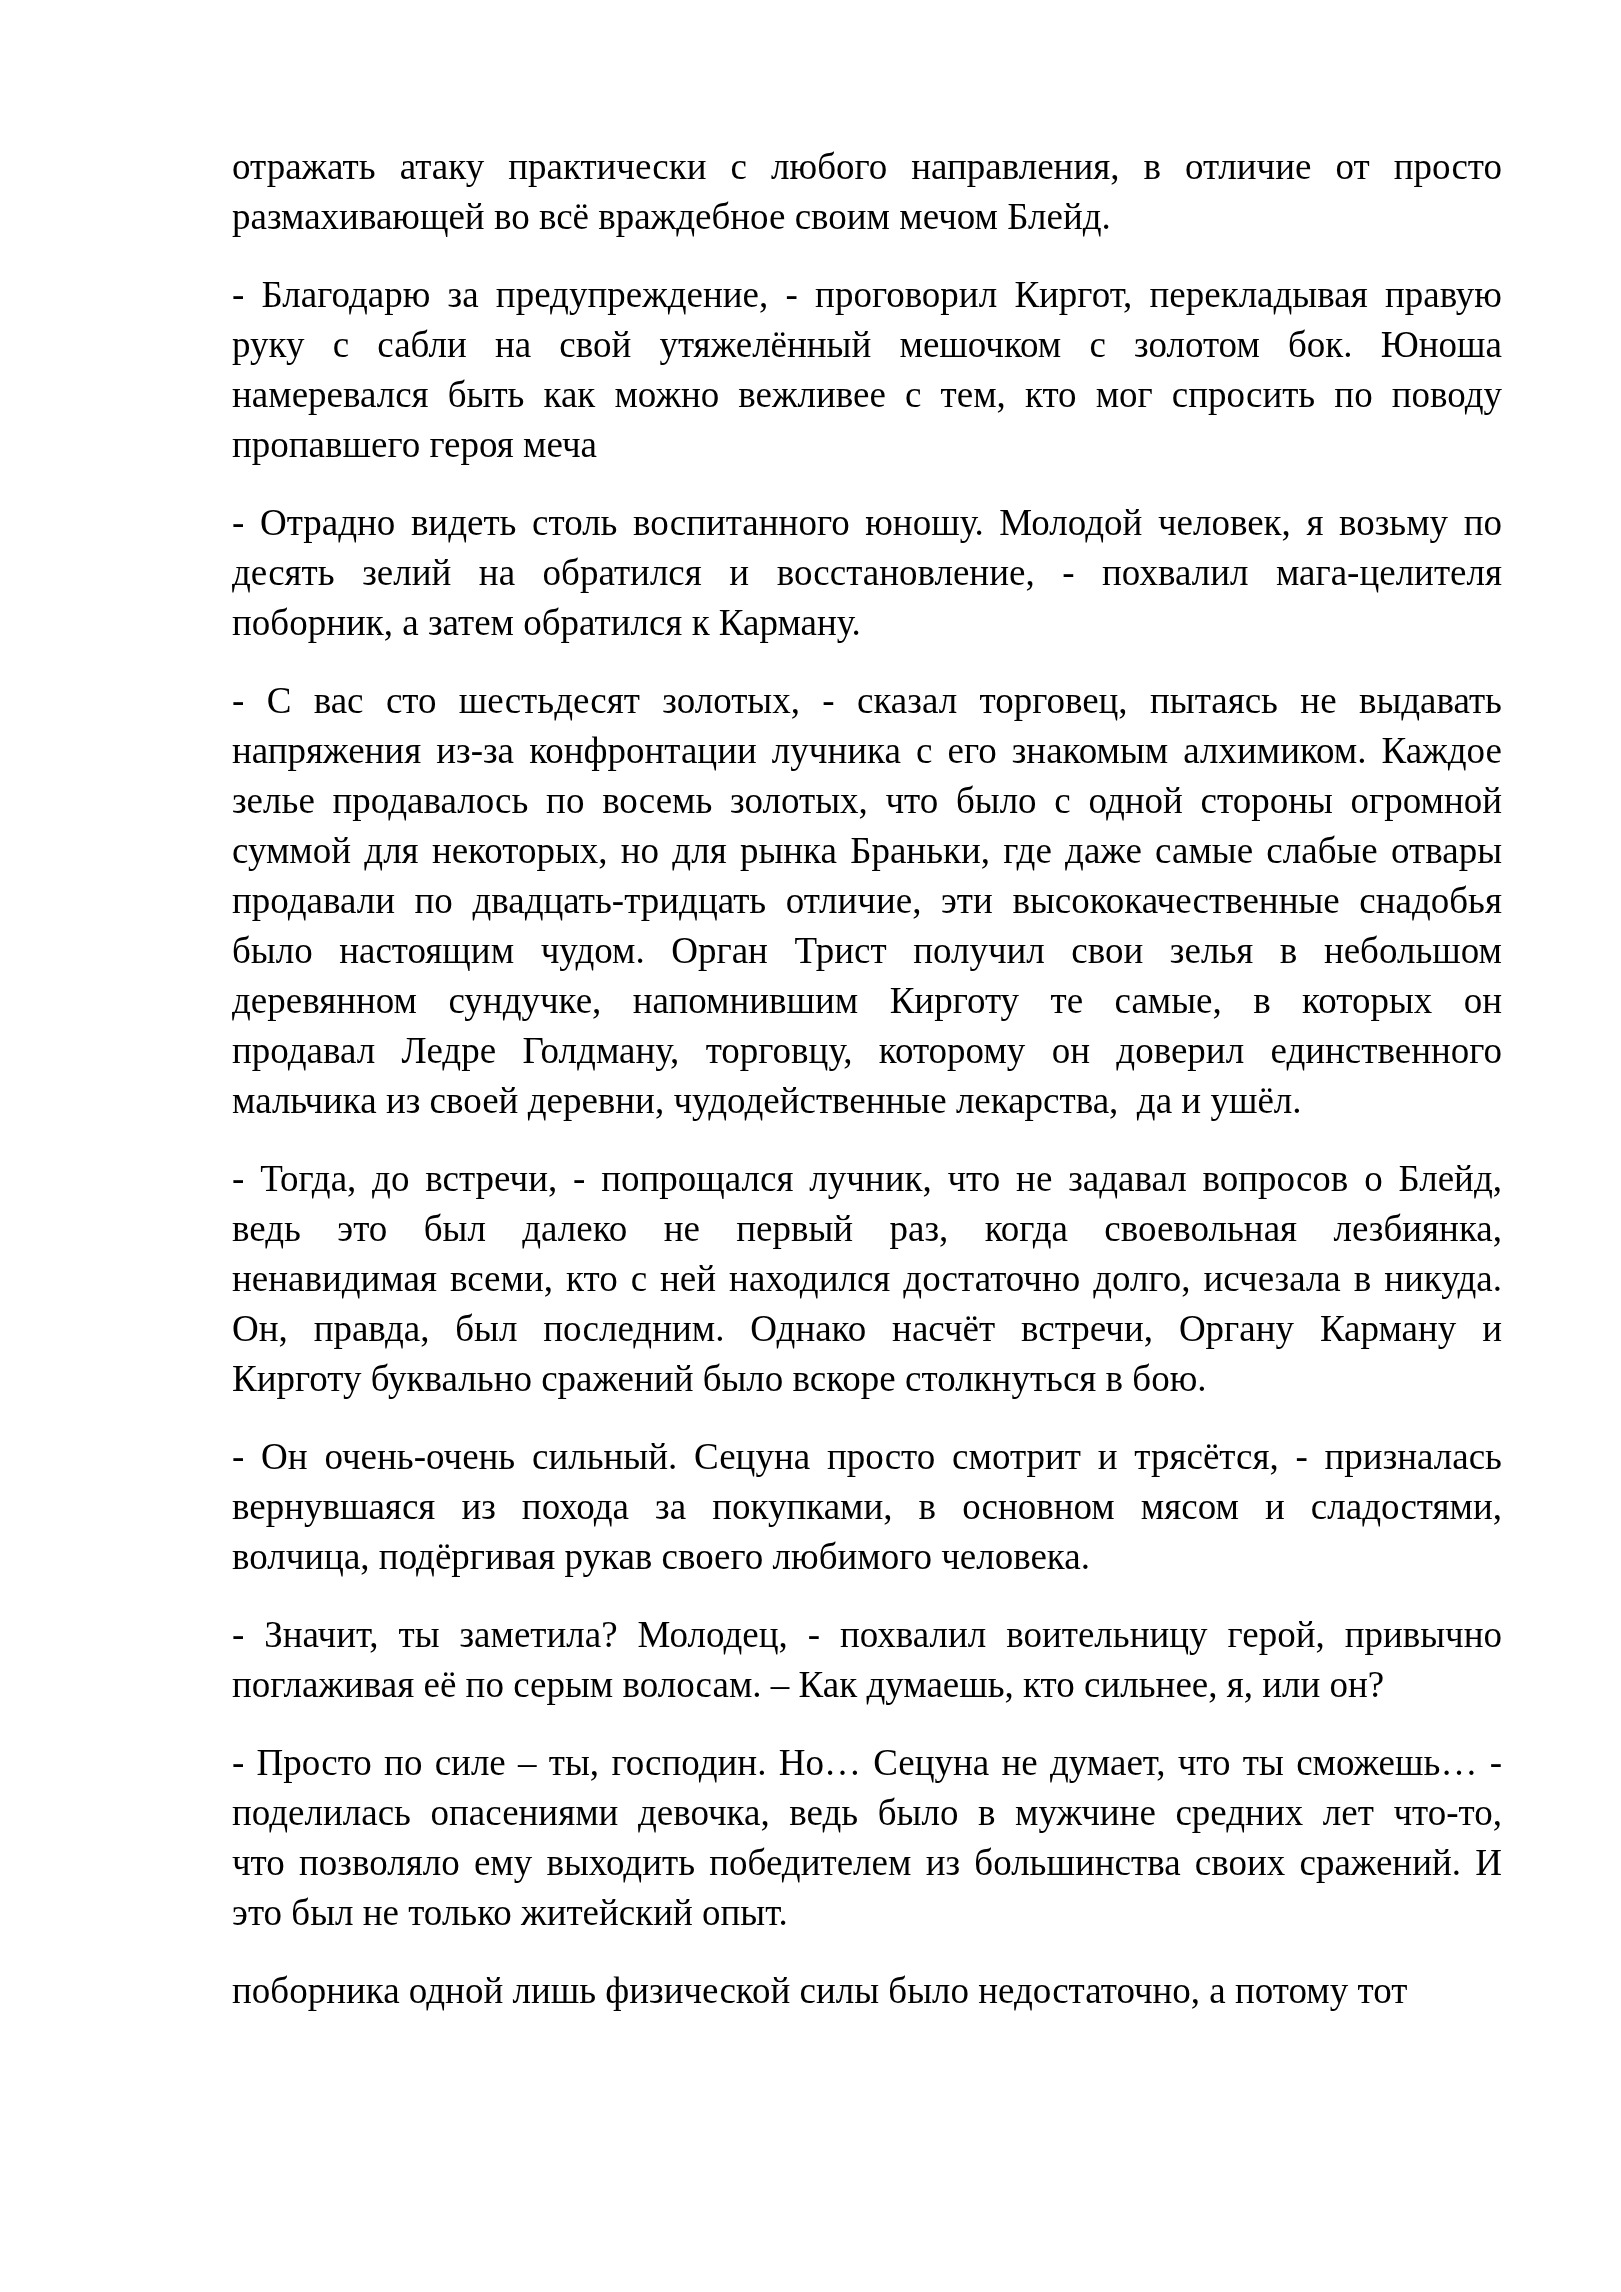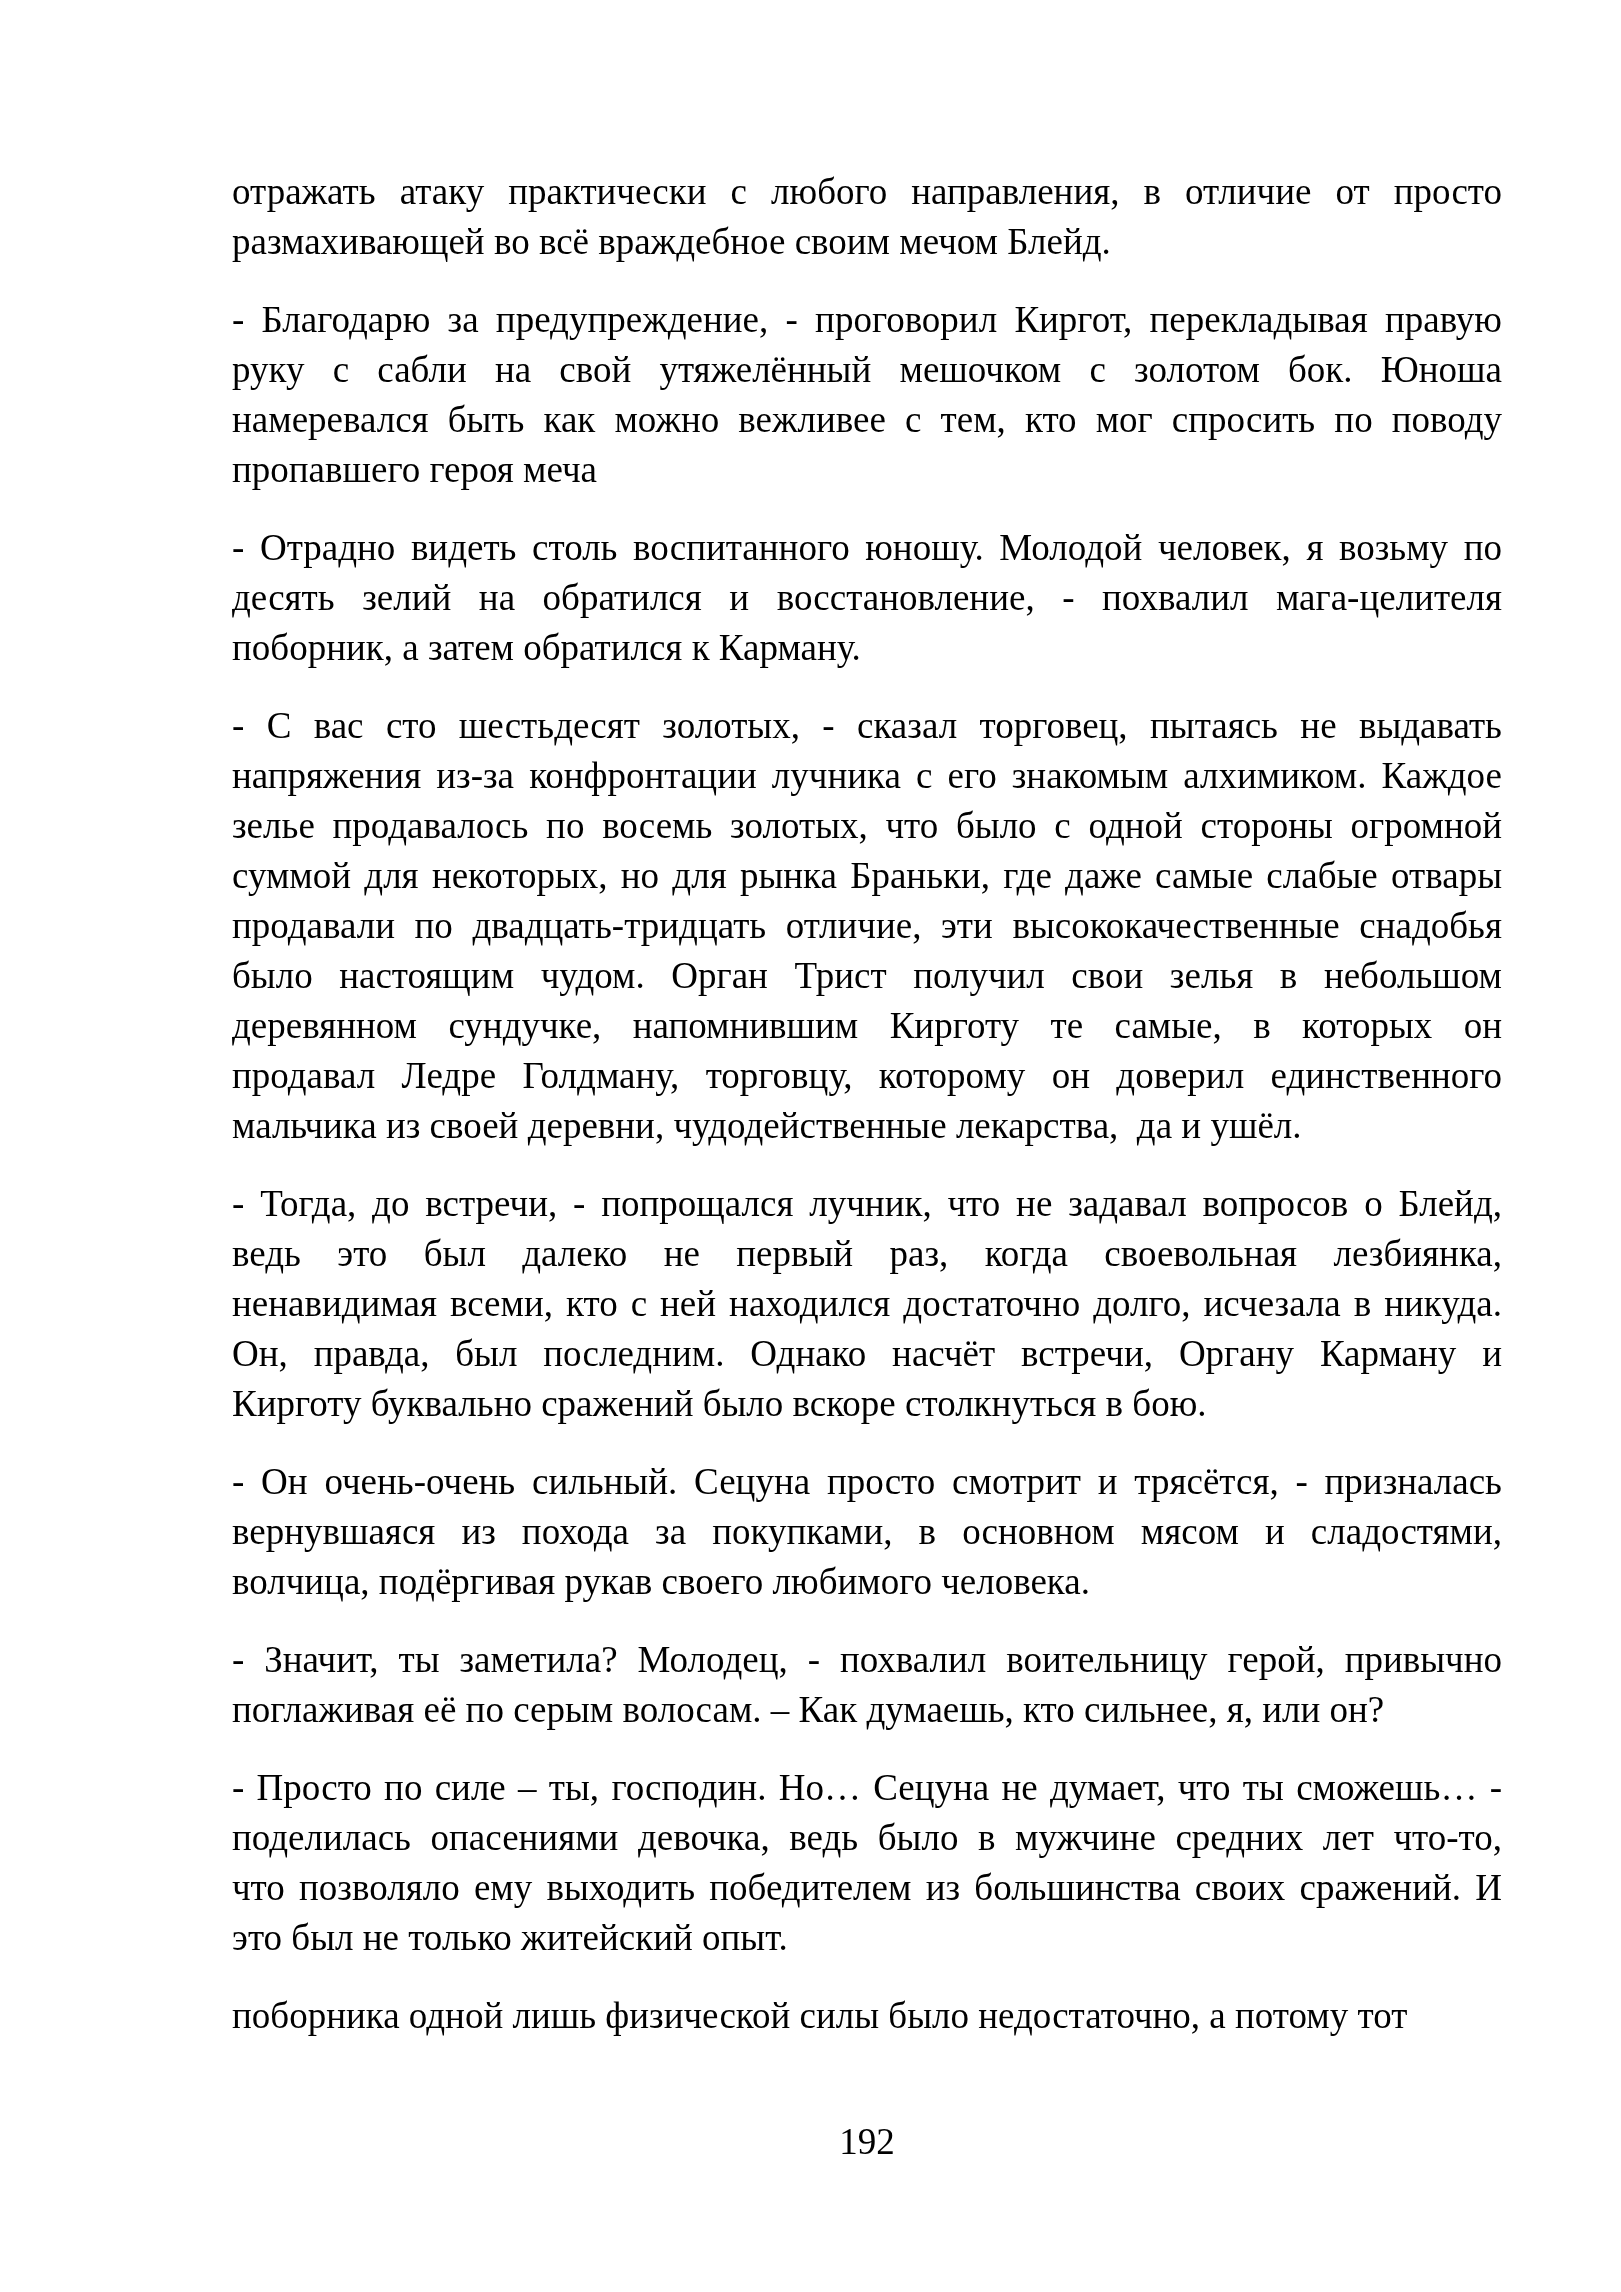--- a/index.html
+++ b/index.html
@@ -12,21 +12,21 @@
     width: 1621px;
     height: 2293px;
     background: #ffffff;
     overflow: hidden;
     font-family: "Liberation Serif", "DejaVu Serif", serif;
     color: #000000;
   }
   .text-block {
     position: absolute;
     left: 232px;
-    top: 167px;
+    top: 142px;
     width: 1270px;
     font-size: 37px;
     line-height: 50px;
   }
   .paragraph {
     margin: 0 0 28px 0;
   }
   .paragraph:last-child {
     margin-bottom: 0;
   }
@@ -100,17 +100,14 @@
       <div class="paragraph">
         <div class="line">- Просто по силе – ты, господин. Но… Сецуна не думает, что ты сможешь… -</div>
         <div class="line">поделилась опасениями девочка, ведь было в мужчине средних лет что-то,</div>
         <div class="line">что позволяло ему выходить победителем из большинства своих сражений. И</div>
         <div class="line last">это был не только житейский опыт.</div>
       </div>
       <div class="paragraph">
         <div class="line last">поборника одной лишь физической силы было недостаточно, а потому тот</div>
       </div>
     </div>
-  <div class="footer">
-    <span>192</span>
-  </div>
 </div>
 
 
 </body></html>

